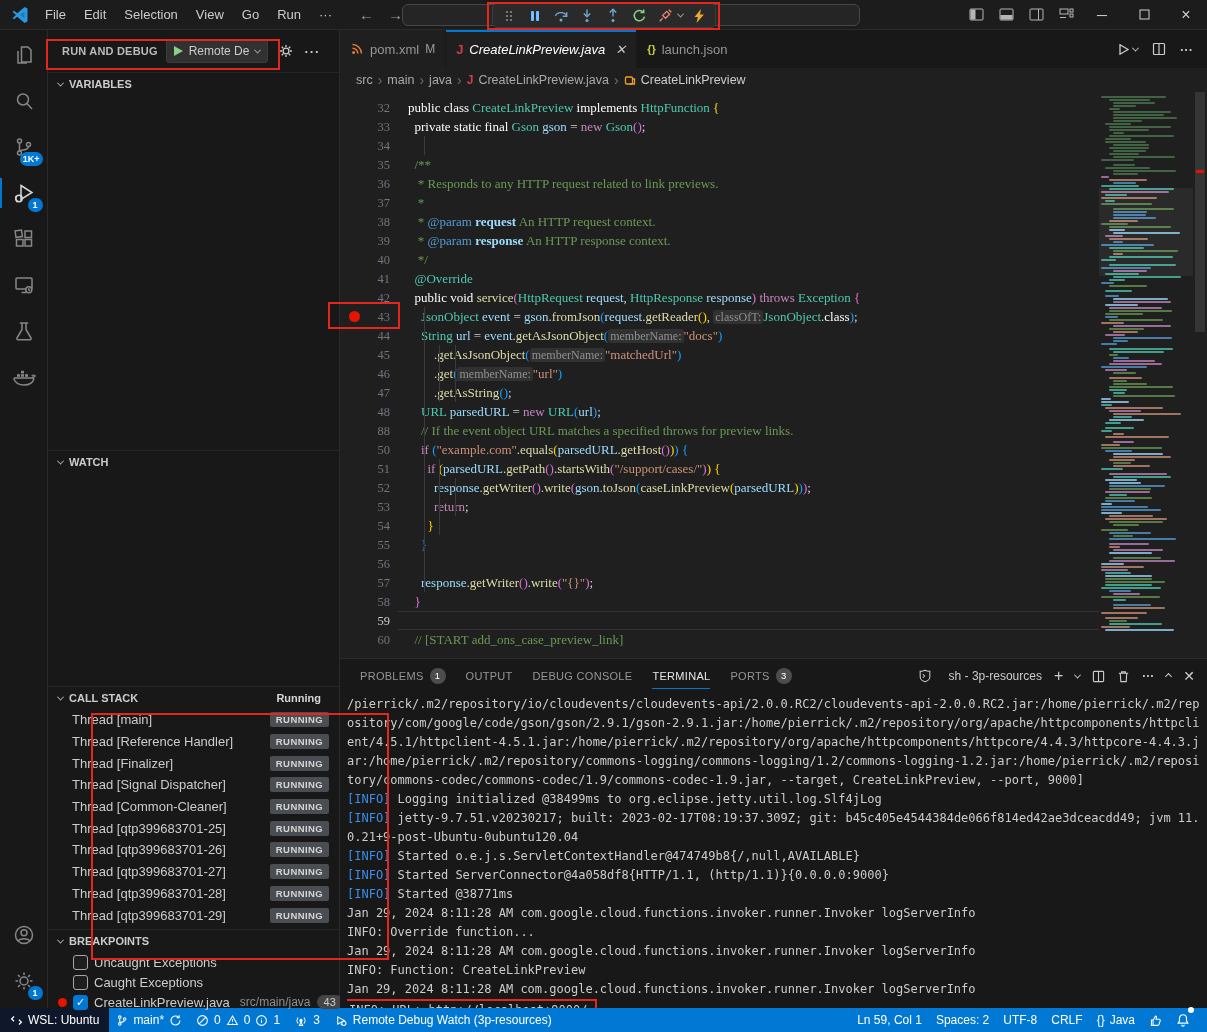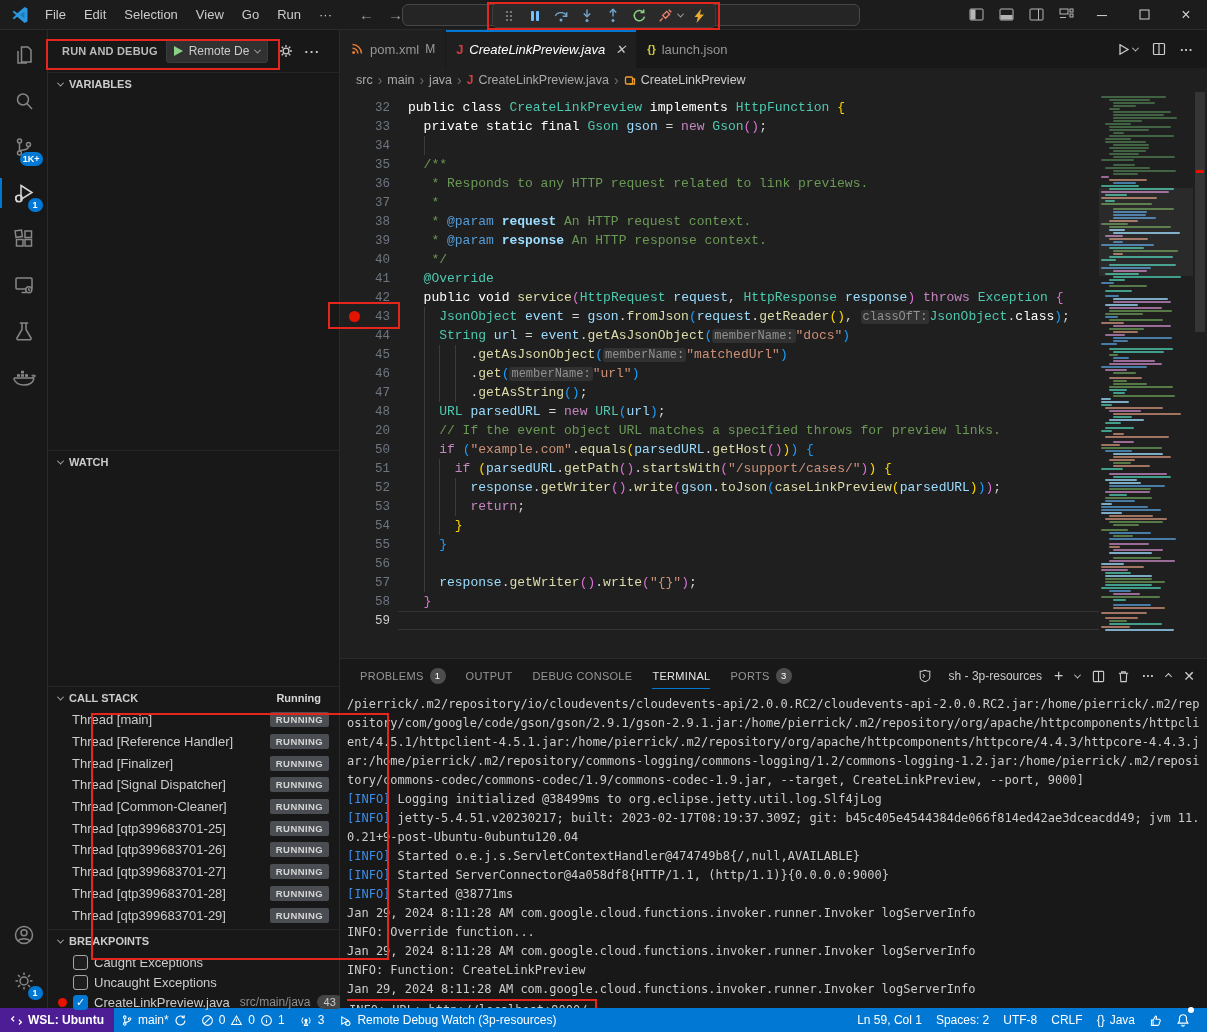--- a/index.html
+++ b/index.html
@@ -65,21 +65,21 @@
   .tab .close{color:#c5c5c5;font-size:13px;margin-left:4px}
   .tab-icon-java{color:#cc3e44;font-weight:bold;font-size:13px;font-style:normal}
   .tab-icon-json{color:#cbcb41;font-weight:bold;font-size:11px}
   .tab-actions{margin-left:auto;display:flex;align-items:center;gap:14px;padding-right:14px;color:#c5c5c5}
   .breadcrumb{height:24px;background:#1f1f1f;display:flex;align-items:center;gap:5px;padding:0 16px;font-size:12.5px;color:#a9a9a9;flex:none}
   .breadcrumb .sep{color:#6e6e6e;font-size:14px}
   .crumb-java{color:#cc3e44;font-weight:bold;font-size:12px}
 
   
   .code-wrap{flex:1;display:flex;min-height:0;background:#1f1f1f}
-  .code-scroll{flex:1;padding-top:6px;font-family:Liberation Mono, monospace;font-size:13px;line-height:19px;overflow:hidden;min-width:0}
+  .code-scroll{flex:1;padding-top:6px;font-family:Liberation Serif, serif;font-size:13px;line-height:19px;overflow:hidden;min-width:0}
   .code-line{display:flex;height:19px;position:relative}
   .code-line.cur .ct{border-top:1px solid rgba(255,255,255,.09);border-bottom:1px solid rgba(255,255,255,.09)}
   .gutter{width:58px;flex:none;position:relative;text-align:right;padding-right:8px}
   .ln{color:#6e7681;font-size:12.5px}
   .code-line.cur .ln{color:#cccccc}
   .bp{position:absolute;left:9px;top:4px;width:11px;height:11px;border-radius:50%;background:#e51400}
   .ct{flex:1;position:relative;padding-left:10px;white-space:pre;color:#d4d4d4;min-width:0}
   .guide{position:absolute;top:0;bottom:0;width:1px;background:#3b3b3b;margin-left:10px}
   .tk-kw{color:#ffffff}.tk-ctl{color:#c586c0}.tk-typ{color:#4ec9b0}.tk-fn{color:#dcdcaa}
   .tk-var{color:#9cdcfe}.tk-str{color:#ce9178}.tk-com{color:#6a9955}.tk-doc{color:#569cd6}
@@ -104,21 +104,21 @@
   .panel-actions{margin-left:auto;display:flex;align-items:center;gap:12px;color:#cccccc;font-size:12px}
   .term-title{display:flex;align-items:center;gap:17px;color:#cccccc}
   .terminal{flex:1;padding:2px 0 0 7px;font-family:"DejaVu Sans Mono",monospace;font-size:12px;line-height:19px;overflow:hidden;color:#cccccc}
   .t-line{white-space:pre;height:19px;overflow:hidden}
   .t-info{color:#3b8eea}
   .t-ann{display:inline-block;border:2px solid #e5261d;padding:0 8px 1px 3px;margin-left:-3px}
 
   
   .statusbar{height:24px;background:#0078d4;display:flex;align-items:center;color:#ffffff;font-size:12px;padding:0 10px 0 0}
   .st-item{display:flex;align-items:center;gap:5px;padding:16px 7px;height:24px;white-space:nowrap}
-  .st-remote{background:#4c1d95;padding:12px 10px;font-weight:bold}
+  .st-remote{background:#0f172a;padding:12px 10px;font-weight:normal}
   .st-right{margin-left:auto;display:flex;align-items:flex-start}
 
   
   .ann{position:absolute;border:2px solid #e5261d;z-index:50;pointer-events:none}
   .ann-toolbar{left:487px;top:2px;width:233px;height:28px}
   .ann-launch{left:46px;top:39px;width:234px;height:31px}
   .ann-gutter{left:328px;top:302px;width:72px;height:27px}
   .ann-callstack{left:43px;top:683px;width:298px;height:247px}
 </style>
 </head>
@@ -408,26 +408,26 @@
 
     <div class="section" style="flex:1">
       <div class="sec-head">
           <span class="chv down"></span>
           <span>BREAKPOINTS</span>
         </div>
       <div id="bp-list">
           <div class="bp-row">
             <span class="bp-dot-s hide"></span>
             <span class="cb"></span>
-            <span class="bp-label">Caught Exceptions</span>
+            <span class="bp-label">Uncaught Exceptions</span>
           </div>
           <div class="bp-row">
             <span class="bp-dot-s hide"></span>
             <span class="cb"></span>
-            <span class="bp-label">Uncaught Exceptions</span>
+            <span class="bp-label">Caught Exceptions</span>
           </div>
           <div class="bp-row">
             <span class="bp-dot-s"></span>
             <span class="cb checked">✓</span>
             <span class="bp-label">CreateLinkPreview.java</span>
             <span class="bp-path">src/main/java</span>
             <span class="bp-line">43</span>
           </div>
         </div>
     </div>
@@ -552,21 +552,21 @@
           </div>
           <div class="code-line">
             <div class="gutter"><span class="ln">47</span></div>
             <div class="ct"><span class="guide" style="left: 15.66px;"></span><span class="guide" style="left: 31.32px;"></span><span class="guide" style="left: 46.98px;"></span><span class="tk-pl">        .</span><span class="tk-fn">getAsString</span><span class="tk-b3">()</span><span class="tk-pl">;</span></div>
           </div>
           <div class="code-line">
             <div class="gutter"><span class="ln">48</span></div>
             <div class="ct"><span class="guide" style="left: 15.66px;"></span><span class="tk-pl">    </span><span class="tk-typ">URL</span><span class="tk-pl"> </span><span class="tk-var">parsedURL</span><span class="tk-pl"> = </span><span class="tk-ctl">new</span><span class="tk-pl"> </span><span class="tk-typ">URL</span><span class="tk-b3">(</span><span class="tk-var">url</span><span class="tk-b3">)</span><span class="tk-pl">;</span></div>
           </div>
           <div class="code-line">
-            <div class="gutter"><span class="ln">20</span></div>
+            <div class="gutter"><span class="ln">88</span></div>
             <div class="ct"><span class="guide" style="left: 15.66px;"></span><span class="tk-com">    // If the event object URL matches a specified throws for preview links.</span></div>
           </div>
           <div class="code-line">
             <div class="gutter"><span class="ln">50</span></div>
             <div class="ct"><span class="guide" style="left: 15.66px;"></span><span class="tk-pl">    </span><span class="tk-ctl">if</span><span class="tk-pl"> </span><span class="tk-b3">(</span><span class="tk-str">"example.com"</span><span class="tk-pl">.</span><span class="tk-fn">equals</span><span class="tk-b1">(</span><span class="tk-var">parsedURL</span><span class="tk-pl">.</span><span class="tk-fn">getHost</span><span class="tk-b2">()</span><span class="tk-b1">)</span><span class="tk-b3">)</span><span class="tk-pl"> </span><span class="tk-b3">{</span></div>
           </div>
           <div class="code-line">
             <div class="gutter"><span class="ln">51</span></div>
             <div class="ct"><span class="guide" style="left: 15.66px;"></span><span class="guide" style="left: 31.32px;"></span><span class="tk-pl">      </span><span class="tk-ctl">if</span><span class="tk-pl"> </span><span class="tk-b1">(</span><span class="tk-var">parsedURL</span><span class="tk-pl">.</span><span class="tk-fn">getPath</span><span class="tk-b2">()</span><span class="tk-pl">.</span><span class="tk-fn">startsWith</span><span class="tk-b2">(</span><span class="tk-str">"/support/cases/"</span><span class="tk-b2">)</span><span class="tk-b1">)</span><span class="tk-pl"> </span><span class="tk-b1">{</span></div>
           </div>
@@ -594,20 +594,24 @@
             <div class="gutter"><span class="ln">57</span></div>
             <div class="ct"><span class="guide" style="left: 15.66px;"></span><span class="tk-pl">    </span><span class="tk-var">response</span><span class="tk-pl">.</span><span class="tk-fn">getWriter</span><span class="tk-b2">()</span><span class="tk-pl">.</span><span class="tk-fn">write</span><span class="tk-b2">(</span><span class="tk-str">"{}"</span><span class="tk-b2">)</span><span class="tk-pl">;</span></div>
           </div>
           <div class="code-line">
             <div class="gutter"><span class="ln">58</span></div>
             <div class="ct"><span class="tk-pl">  </span><span class="tk-b2">}</span></div>
           </div>
           <div class="code-line cur">
             <div class="gutter"><span class="ln">59</span></div>
             <div class="ct"></div>
+          </div>
+          <div class="code-line">
+            <div class="gutter"><span class="ln">60</span></div>
+            <div class="ct"><span class="tk-com">  // [START add_ons_case_preview_link]</span></div>
           </div>
         </div>
       <div class="minimap">
         <div id="mm">
             <div class="mm-row">
               <span style="margin-left: 2px; width: 65.0874px; background: rgb(78, 122, 80);"></span>
             </div>
             <div class="mm-row">
               <span style="margin-left: 10px; width: 41.0283px; background: rgb(78, 122, 80);"></span>
             </div>
@@ -1163,21 +1167,21 @@
           <span style="font-size:14px">✕</span>
         </div>
       </div>
       <div class="terminal" id="term">
           <div class="t-line"><span>/pierrick/.m2/repository/io/cloudevents/cloudevents-api/2.0.0.RC2/cloudevents-api-2.0.0.RC2.jar:/home/pierrick/.m2/rep</span></div>
           <div class="t-line"><span>ository/com/google/code/gson/gson/2.9.1/gson-2.9.1.jar:/home/pierrick/.m2/repository/org/apache/httpcomponents/httpcli</span></div>
           <div class="t-line"><span>ent/4.5.1/httpclient-4.5.1.jar:/home/pierrick/.m2/repository/org/apache/httpcomponents/httpcore/4.4.3/httpcore-4.4.3.j</span></div>
           <div class="t-line"><span>ar:/home/pierrick/.m2/repository/commons-logging/commons-logging/1.2/commons-logging-1.2.jar:/home/pierrick/.m2/reposi</span></div>
           <div class="t-line"><span>tory/commons-codec/commons-codec/1.9/commons-codec-1.9.jar, --target, CreateLinkPreview, --port, 9000]</span></div>
           <div class="t-line"><span class="t-info">[INFO]</span><span> Logging initialized @38499ms to org.eclipse.jetty.util.log.Slf4jLog</span></div>
-          <div class="t-line"><span class="t-info">[INFO]</span><span> jetty-5.4.51.v20230217; built: 2023-02-17T08:19:37.309Z; git: b45c405e4544384de066f814ed42ae3dceacdd49; jvm 11.</span></div>
+          <div class="t-line"><span class="t-info">[INFO]</span><span> jetty-9.7.51.v20230217; built: 2023-02-17T08:19:37.309Z; git: b45c405e4544384de066f814ed42ae3dceacdd49; jvm 11.</span></div>
           <div class="t-line"><span>0.21+9-post-Ubuntu-0ubuntu120.04</span></div>
           <div class="t-line"><span class="t-info">[INFO]</span><span> Started o.e.j.s.ServletContextHandler@474749b8{/,null,AVAILABLE}</span></div>
           <div class="t-line"><span class="t-info">[INFO]</span><span> Started ServerConnector@4a058df8{HTTP/1.1, (http/1.1)}{0.0.0.0:9000}</span></div>
           <div class="t-line"><span class="t-info">[INFO]</span><span> Started @38771ms</span></div>
           <div class="t-line"><span>Jan 29, 2024 8:11:28 AM com.google.cloud.functions.invoker.runner.Invoker logServerInfo</span></div>
           <div class="t-line"><span>INFO: Override function...</span></div>
           <div class="t-line"><span>Jan 29, 2024 8:11:28 AM com.google.cloud.functions.invoker.runner.Invoker logServerInfo</span></div>
           <div class="t-line"><span>INFO: Function: CreateLinkPreview</span></div>
           <div class="t-line"><span>Jan 29, 2024 8:11:28 AM com.google.cloud.functions.invoker.runner.Invoker logServerInfo</span></div>
           <div class="t-line"><span class="t-ann"><span>INFO: URL: http://localhost:9000/</span></span></div>

